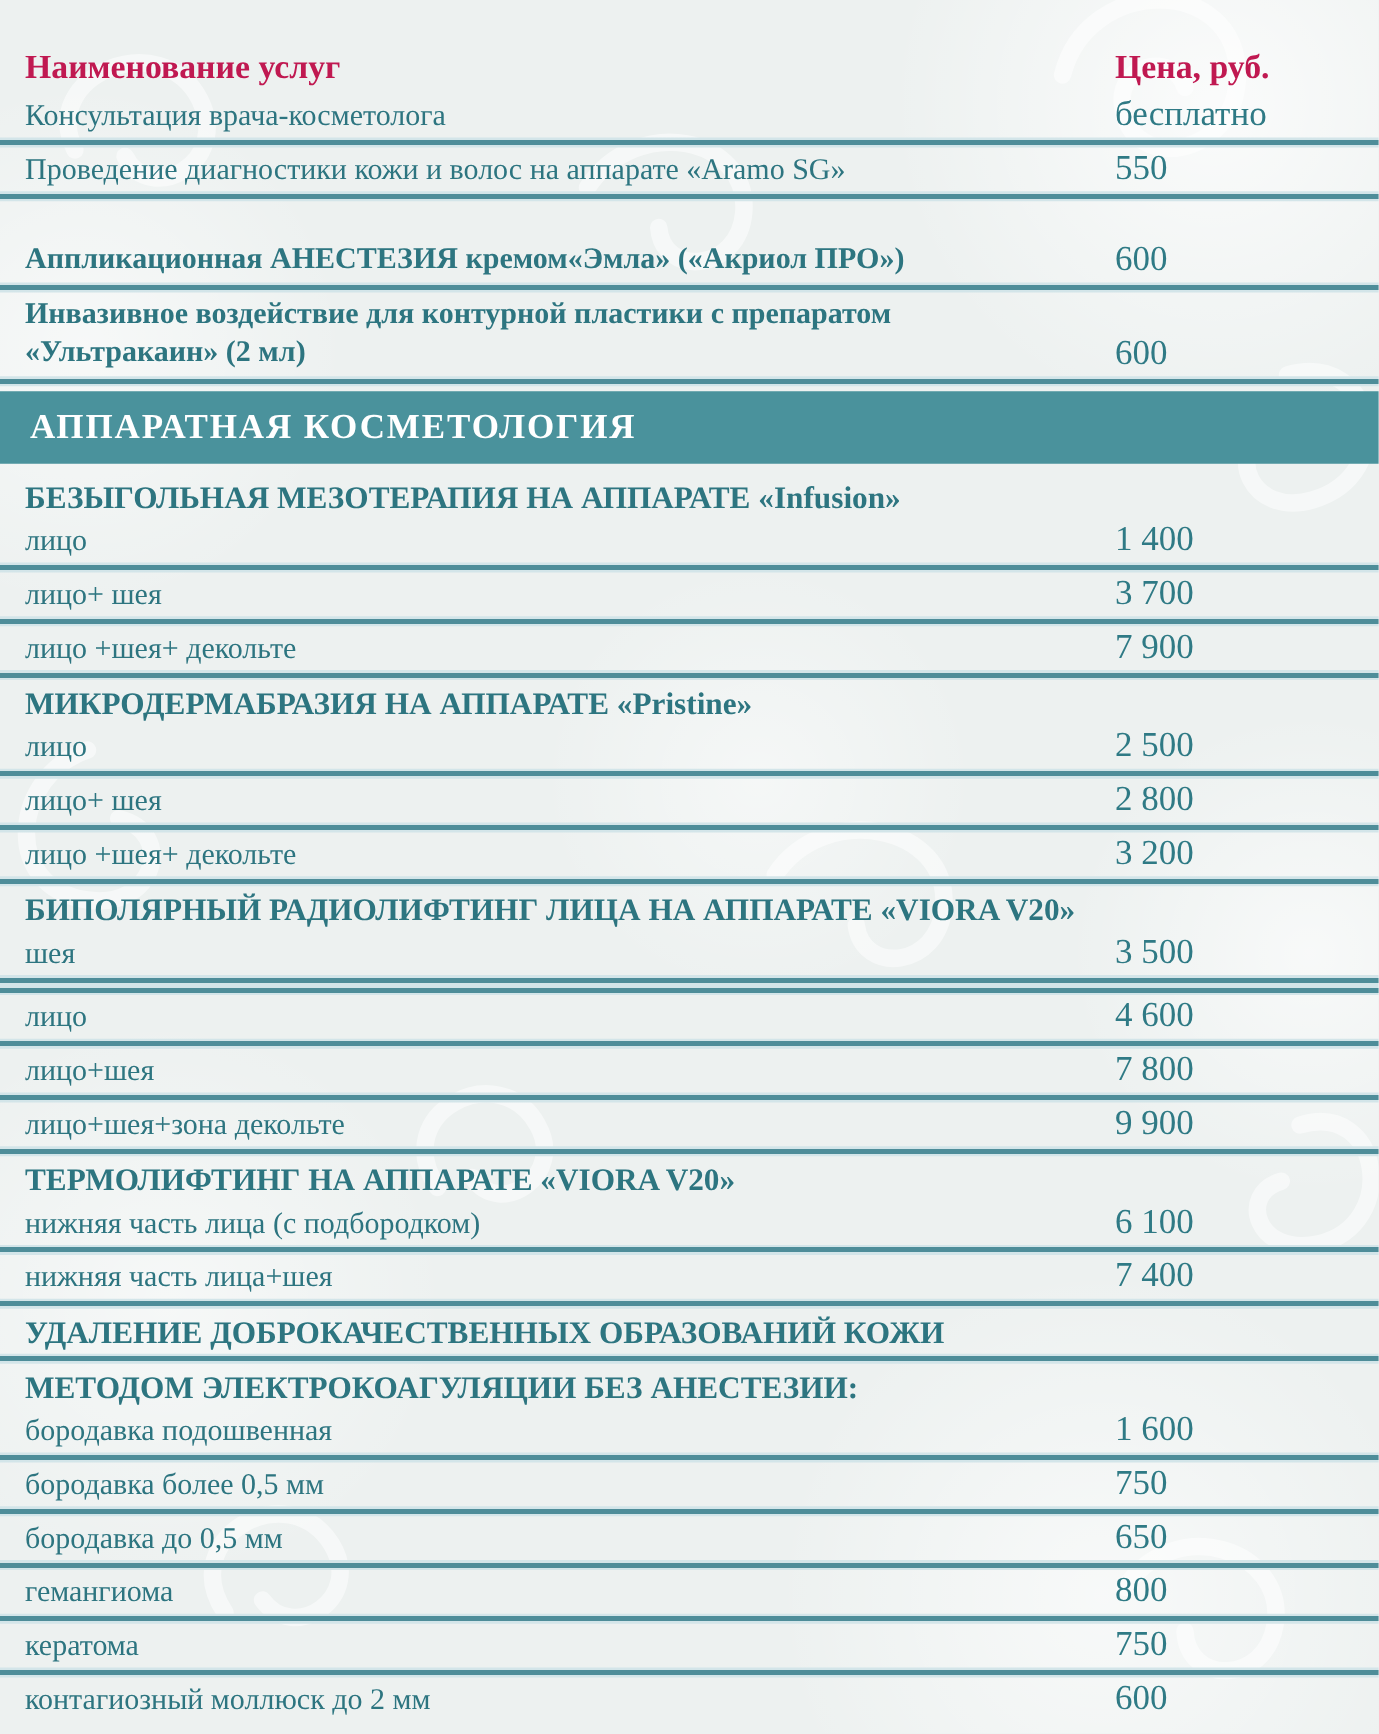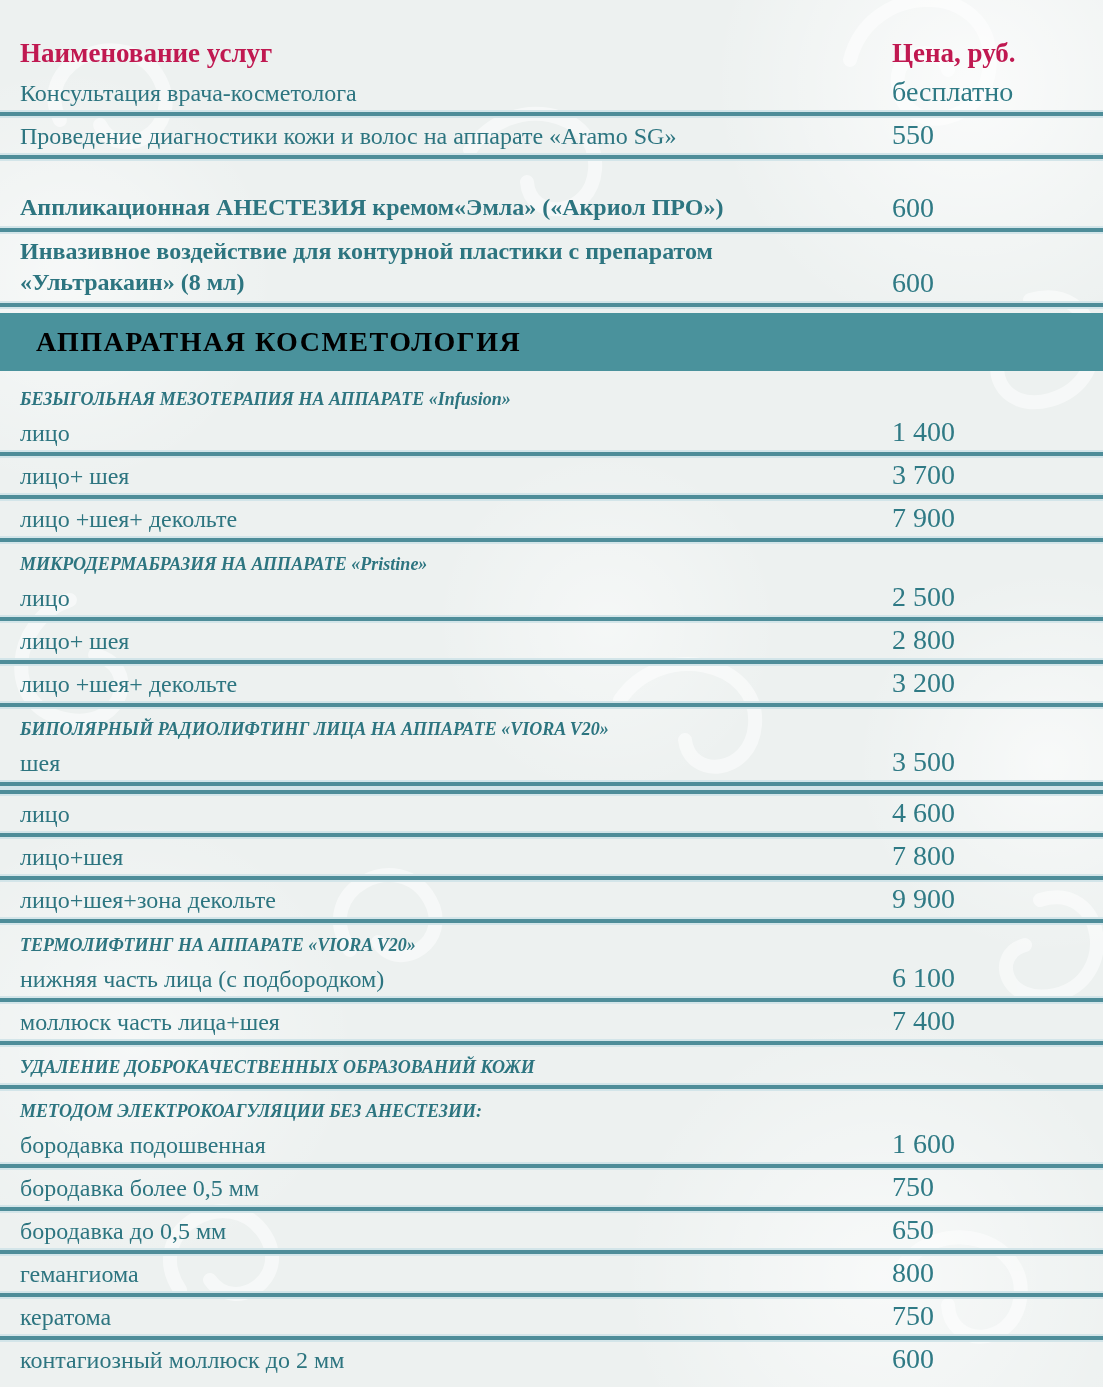--- a/index.html
+++ b/index.html
@@ -42,31 +42,30 @@
     background:linear-gradient(to bottom,
       #d3e5e9 0px, #d3e5e9 2px,
       #4e8d99 2px, #4e8d99 6px,
       #d3e5e9 6px, #d3e5e9 8px);
   }
 
   .banner {
     margin:4px 0 8px 0;
     height:58px; box-sizing:border-box;
     background:#4a929c;
-    color:#000000;
+    color:#ffffff;
     font-weight:bold; font-size:28px; letter-spacing:1.5px;
     display:flex; align-items:center;
-    padding-left:36px;
+    padding-left:24px;
   }
 
   .heading {
-    font-weight:bold; font-size:18px; line-height:28px;
+    font-weight:bold; font-size:25px; line-height:28px;
     color:#2d7580;
     padding:6px 17px 2px 20px;
-    font-style:italic;
   }
 </style>
 </head>
 <body>
 
 <div class="page">
   <svg class="deco" width="1103" height="1387" viewBox="0 0 1103 1387">
     <g stroke="#ffffff" stroke-width="14" stroke-linecap="round" fill="none" opacity="0.5">
       <path d="M 850 60 C 870 -20, 990 -20, 990 60 C 990 125, 905 140, 898 85 C 893 50, 940 42, 948 70"></path>
       <path d="M 60 120 C 30 60, 130 20, 160 80 C 185 130, 120 165, 100 125"></path>
@@ -96,21 +95,21 @@
           <div class="svc">Проведение диагностики кожи и волос на аппарате «Aramo SG»</div>
           <div class="price">550</div>
         </div>
         <div class="sep"></div>
         <div class="row multiline">
           <div class="svc">Аппликационная АНЕСТЕЗИЯ кремом«Эмла» («Акриол ПРО»)</div>
           <div class="price">600</div>
         </div>
         <div class="sep"></div>
         <div class="row multiline">
-          <div class="svc">Инвазивное воздействие для контурной пластики с препаратом «Ультракаин» (8 мл)</div>
+          <div class="svc">Инвазивное воздействие для контурной пластики с препаратом «Ультракаин» (2 мл)</div>
           <div class="price">600</div>
         </div>
         <div class="sep"></div>
         <div class="banner">
           <span>АППАРАТНАЯ КОСМЕТОЛОГИЯ</span>
         </div>
         <div class="heading">БЕЗЫГОЛЬНАЯ МЕЗОТЕРАПИЯ НА АППАРАТЕ «Infusion»</div>
         <div class="row">
           <div class="svc">лицо</div>
           <div class="price">1 400</div>
@@ -164,21 +163,21 @@
           <div class="price">9 900</div>
         </div>
         <div class="sep"></div>
         <div class="heading">ТЕРМОЛИФТИНГ НА АППАРАТЕ «VIORA V20»</div>
         <div class="row">
           <div class="svc">нижняя часть лица (с подбородком)</div>
           <div class="price">6 100</div>
         </div>
         <div class="sep"></div>
         <div class="row">
-          <div class="svc">моллюск часть лица+шея</div>
+          <div class="svc">нижняя часть лица+шея</div>
           <div class="price">7 400</div>
         </div>
         <div class="sep"></div>
         <div class="heading">УДАЛЕНИЕ ДОБРОКАЧЕСТВЕННЫХ ОБРАЗОВАНИЙ КОЖИ</div>
         <div class="sep"></div>
         <div class="heading">МЕТОДОМ ЭЛЕКТРОКОАГУЛЯЦИИ БЕЗ АНЕСТЕЗИИ:</div>
         <div class="row">
           <div class="svc">бородавка подошвенная</div>
           <div class="price">1 600</div>
         </div>

